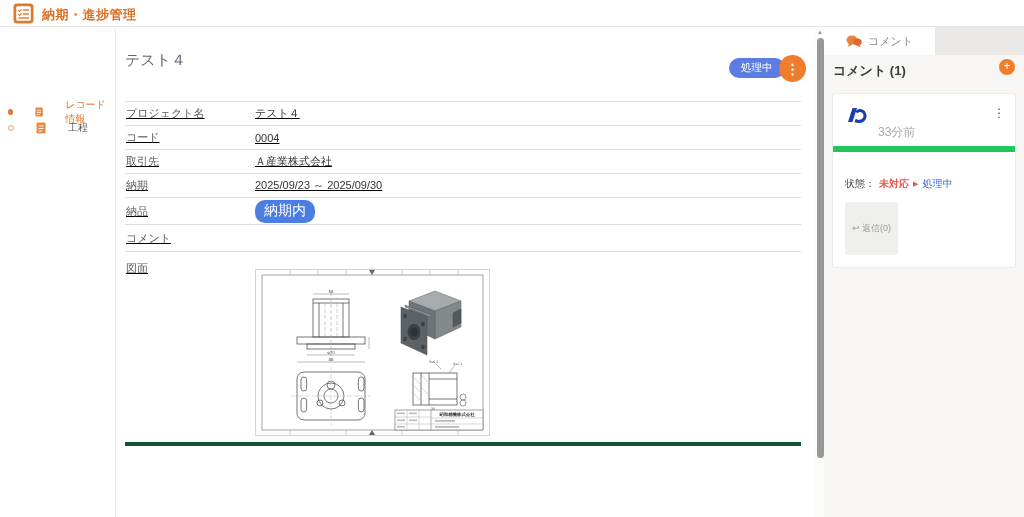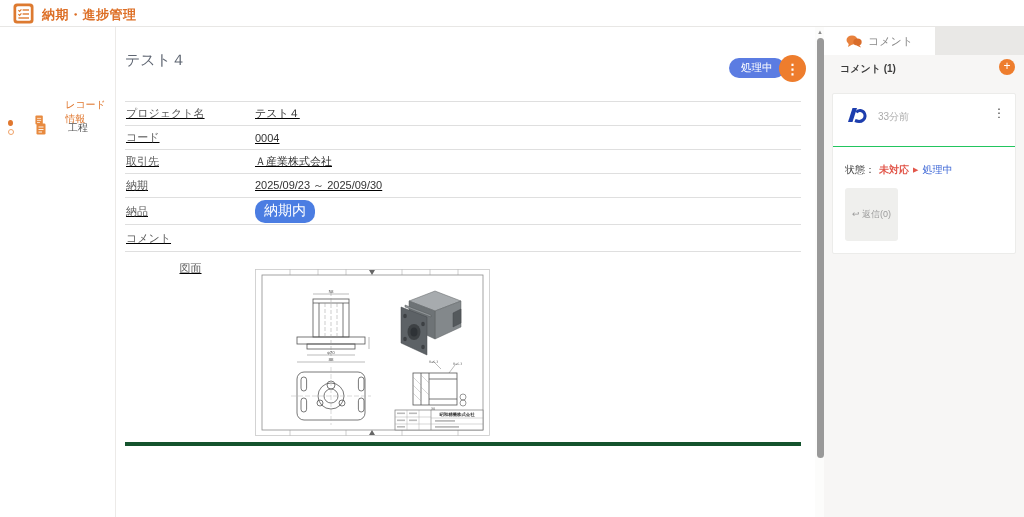--- a/index.html
+++ b/index.html
@@ -7,56 +7,56 @@
   #screen {
     position:relative; width:1024px; height:517px; overflow:hidden;
     background:#1d4ed8; font-family:"Liberation Sans", sans-serif;
   }
   
   .topbar { position:absolute; top:0; left:0; right:0; height:27px; background:#fff; border-bottom:1px solid #e8e7e5; z-index:5; }
   .app-icon { position:absolute; left:13px; top:3px; width:21px; height:21px; }
   .app-title { position:absolute; left:42px; top:6px; font-size:13px; font-weight:bold; color:#dd6f26; letter-spacing:.5px; }
   
   .sidebar { position:absolute; top:27px; left:0; width:116px; bottom:0; background:#fff; border-right:1px solid #eceae8; }
-  .side-item { position:absolute; left:8px; display:flex; align-items:flex-end; gap:22px; cursor:pointer; }
+  .side-item { position:absolute; left:8px; display:flex; align-items:center; gap:22px; cursor:pointer; }
   .side-item .bullet { width:6px; height:6px; border-radius:50%; }
   .bullet-filled { background:#e0772e; }
   .bullet-hollow { background:#fff; border:1.4px solid #efa268; }
   .side-label { font-size:10px; color:#555; }
   .side-item.active .side-label { color:#e0772e; }
   
   .main { position:absolute; top:27px; left:116px; width:700px; bottom:0; background:#fff; }
   .rec-title { position:absolute; left:9px; top:24px; font-size:15px; color:#5f6672; }
   .status-pill { position:absolute; left:613px; top:31px; background:#5b7ce2; color:#fff; font-size:10.5px; padding:3px 12px; border-radius:11px; cursor:pointer; }
   .menu-btn { position:absolute; left:663px; top:28px; width:27px; height:27px; border-radius:50%; background:#ee7d2d; color:#fff; font-size:14px; font-weight:bold; display:flex; align-items:center; justify-content:center; cursor:pointer; }
   .ftable { position:absolute; left:9px; top:74px; width:676px; border-bottom:4px solid #14532d;text-decoration:underline; }
   .frow { display:flex; border-top:1px solid #dfdfdf; min-height:24px; align-items:center; }
   .frow.tall { min-height:27px; }
-  .frow.drawing-row { min-height:191px; align-items:flex-start;text-align:center; }
+  .frow.drawing-row { min-height:191px; align-items:flex-start; }
   .flabel { width:130px; font-size:11px; color:#5a5a5a; padding-left:1px; flex-shrink:0; }
   .drawing-row .flabel { padding-top:9px; }
   .fvalue { font-size:11px; color:#333; }
   .badge-blue { display:inline-block; background:#4b7de2; color:#fff; font-size:14px; padding:2.5px 9px; border-radius:10px; }
   .drawing-wrap { margin-top:17px; }
   
   .scrollbar { position:absolute; top:27px; left:815px; width:10px; bottom:0; background:#fcfcfb; }
   .scroll-up { position:absolute; top:2px; left:1px; width:8px; font-size:6px; color:#8a8a8a; text-align:center; cursor:pointer; }
   .scroll-thumb { position:absolute; top:11px; left:1.5px; width:7px; height:420px; background:#999; border-radius:4px; cursor:pointer; }
   
   .rpanel { position:absolute; top:27px; left:824px; right:0; bottom:0; background:#f7f6f5; }
   .tab-active { position:absolute; left:0; top:0; width:111px; height:28px; background:#fff; display:flex; align-items:center; justify-content:center; gap:6px; cursor:pointer; }
   .tab-label { font-size:11px; color:#888; }
   .tab-rest { position:absolute; left:111px; right:0; top:0; height:28px; background:#e9e8e6; }
-  .cmt-header { position:absolute; left:16px; top:35px; font-size:10px; font-weight:bold; color:#3c3c3c; }
+  .cmt-header { position:absolute; left:9px; top:35px; font-size:13px; font-weight:bold; color:#3c3c3c; }
   .add-btn { position:absolute; right:9px; top:32px; width:16px; height:16px; border-radius:50%; background:#ee7d2d; color:#fff; font-size:12px; line-height:14px; text-align:center; cursor:pointer; }
   .cmt-card { position:absolute; left:8px; top:66px; width:184px; background:#fff; border:1px solid #ececea; border-radius:2px; }
   .cmt-top { position:relative; height:52px; padding:13px 8px 0 12px; display:flex; align-items:flex-start; }
-  .cmt-time { font-size:10px; color:#ababab; margin-left:10px; margin-top:3px; }
+  .cmt-time { font-size:12px; color:#ababab; margin-left:10px; margin-top:17px; }
   .cmt-kebab { position:absolute; right:10px; top:12px; color:#444; font-size:12px; letter-spacing:0; cursor:pointer; }
-  .cmt-status { border-top:1px solid #22c55e; padding:16px 8px 8px 12px; font-size:10px; color:#444; display:flex; gap:4px; align-items:center; }
+  .cmt-status { border-top:6px solid #22c55e; padding:25px 8px 8px 12px; font-size:10px; color:#444; display:flex; gap:4px; align-items:center; }
   .st-from { color:#e2574b;font-weight:bold; }
   .st-arrow { color:#e2574b; font-size:7px; }
   .st-to { color:#3c66d6; cursor:pointer; }
   .cmt-reply { padding:3px 8px 12px 12px; }
   .reply-chip { display:inline-block; background:#efefed; border-radius:3px; padding:20px 7px; font-size:9px; color:#9c9c9c; cursor:pointer; }
   svg text { font-family:"DejaVu Sans", sans-serif; }
 </style>
 </head>
 <body>
 

